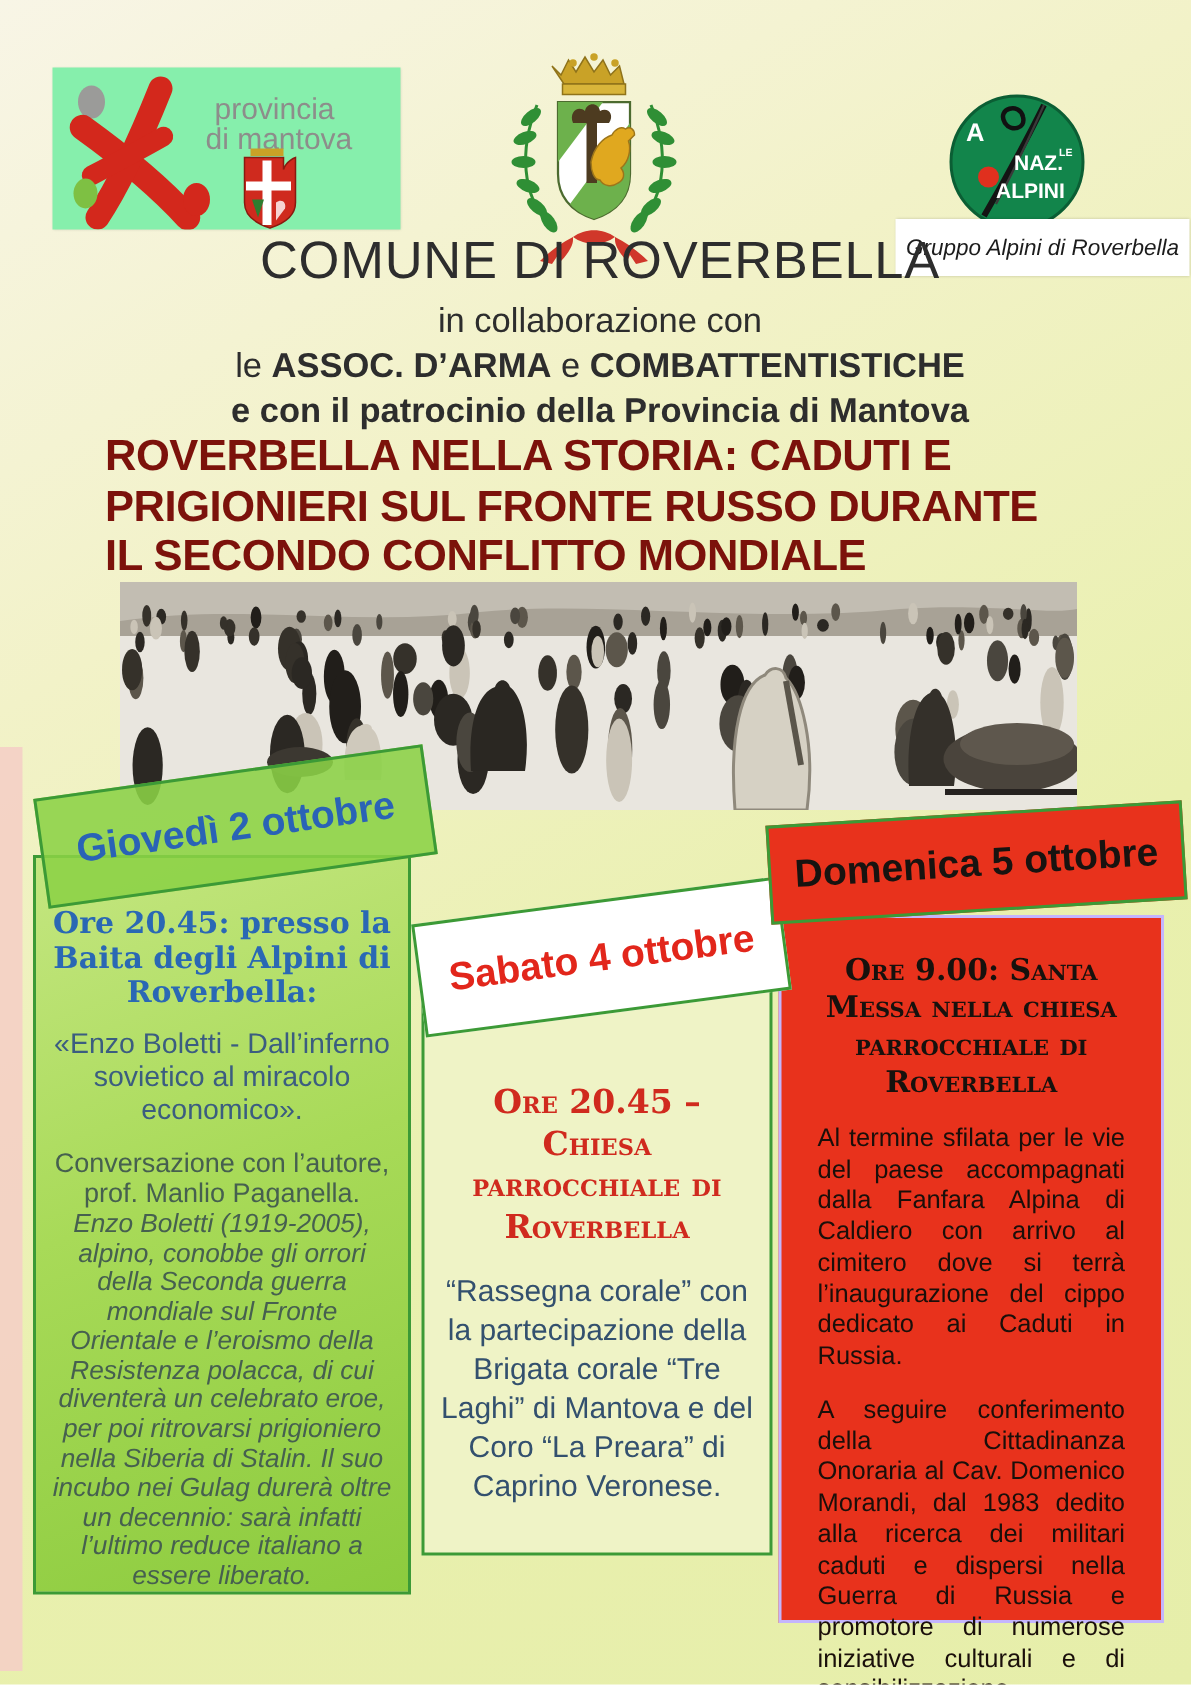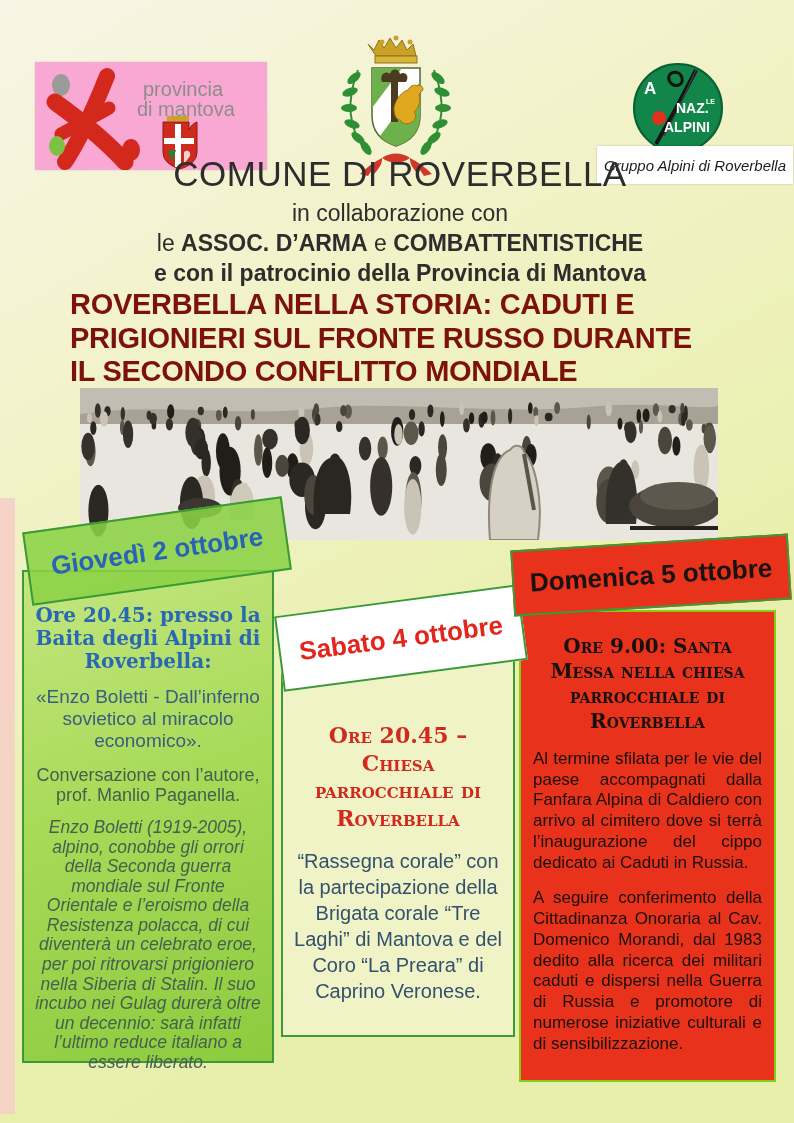--- a/index.html
+++ b/index.html
@@ -3,21 +3,21 @@
 <meta charset="utf-8">
 <style>
   html,body{margin:0;padding:0;}
   body{
     width:794px;height:1123px;position:relative;overflow:hidden;
     font-family:"Liberation Sans",sans-serif;
     background:linear-gradient(150deg,#f8f5e6 0%,#f2f2c8 30%,#e9f0ae 62%,#e6eeaa 100%);
   }
   .abs{position:absolute;}
   
-  .prov-box{left:35px;top:62px;width:232px;height:108px;background:#f9a8d4;box-shadow:0 0 2px rgba(0,0,0,.15);}
+  .prov-box{left:35px;top:45px;width:232px;height:108px;background:#86efac;box-shadow:0 0 2px rgba(0,0,0,.15);}
   .crest-box{left:338px;top:30px;width:116px;height:148px;}
   .ana-box{left:630px;top:60px;width:96px;height:96px;}
   .ana-caption{left:597px;top:146px;width:196px;height:38px;background:#fff;display:flex;align-items:center;justify-content:center;
     font-size:15px;color:#1c1c1c;box-shadow:0 0 2px rgba(0,0,0,.2);font-style:italic;}
   
   .title-wrap{left:60px;top:156px;width:680px;text-align:center;color:#2d2d2d;}
   .main-title{font-size:35px;letter-spacing:.5px;line-height:1.05;font-weight:400;}
   .sub1{font-size:23px;margin-top:7px;}
   .sub2{font-size:23px;margin-top:3px;font-weight:400;}
   .sub2 b{font-weight:700;}
@@ -36,28 +36,28 @@
     background:#e8321c;border:2px solid #3c9a36;color:#181310;}
   
   .panel{box-sizing:border-box;z-index:3;}
   .panel-thu{left:22px;top:570px;width:252px;height:493px;
     background:linear-gradient(160deg,#c4e680 0%,#a8da58 45%,#8ccb3e 100%);
     border:2px solid #3c9a36;padding:32px 10px 8px;text-align:center;}
   .thu-heading{font-family:"DejaVu Serif","Liberation Serif",serif;font-weight:700;
     font-size:20px;line-height:1.15;color:#2a68b4;}
   .thu-quote{font-size:19px;line-height:1.15;color:#3b5d80;margin-top:13px;}
   .thu-talk{font-size:18px;line-height:1.15;color:#46604f;margin-top:13px;}
-  .thu-bio{font-size:17.5px;line-height:1.12;color:#46604f;margin-top:12px;font-style:italic;text-align:center;}
+  .thu-bio{font-size:17.5px;line-height:1.12;color:#46604f;font-style:italic;text-align:center;}
   .panel-sat{left:281px;top:640px;width:234px;height:397px;background:#eff3c6;
     border:2px solid #3c9a36;padding:80px 9px 12px;text-align:center;}
   .sat-heading{font-family:"DejaVu Serif","Liberation Serif",serif;font-weight:700;
     font-variant:small-caps;font-size:22px;line-height:1.25;color:#d02a1e;}
   .sat-body{font-size:20px;line-height:1.3;color:#33506e;margin-top:16px;}
   .panel-sun{left:519px;top:610px;width:257px;height:472px;background:#e8321c;
-    border:2px solid #84cc16;padding:22px 12px 0;}
+    border:2px solid #c4b5fd;padding:22px 24px 0;}
   .sun-heading{font-family:"DejaVu Serif","Liberation Serif",serif;font-weight:700;
     font-variant:small-caps;font-size:20px;line-height:1.25;color:#17110d;text-align:center;}
   .sun-body{font-size:17px;line-height:1.22;color:#1a0f0a;margin-top:15px;text-align:justify;}
   .pink-strip{left:0;top:498px;width:15px;height:616px;background:#f4cfc5;opacity:.9;z-index:1;}
   svg text{font-family:"Liberation Sans",sans-serif;}
 </style>
 </head>
 <body>
 
 <div class="abs pink-strip"></div>

